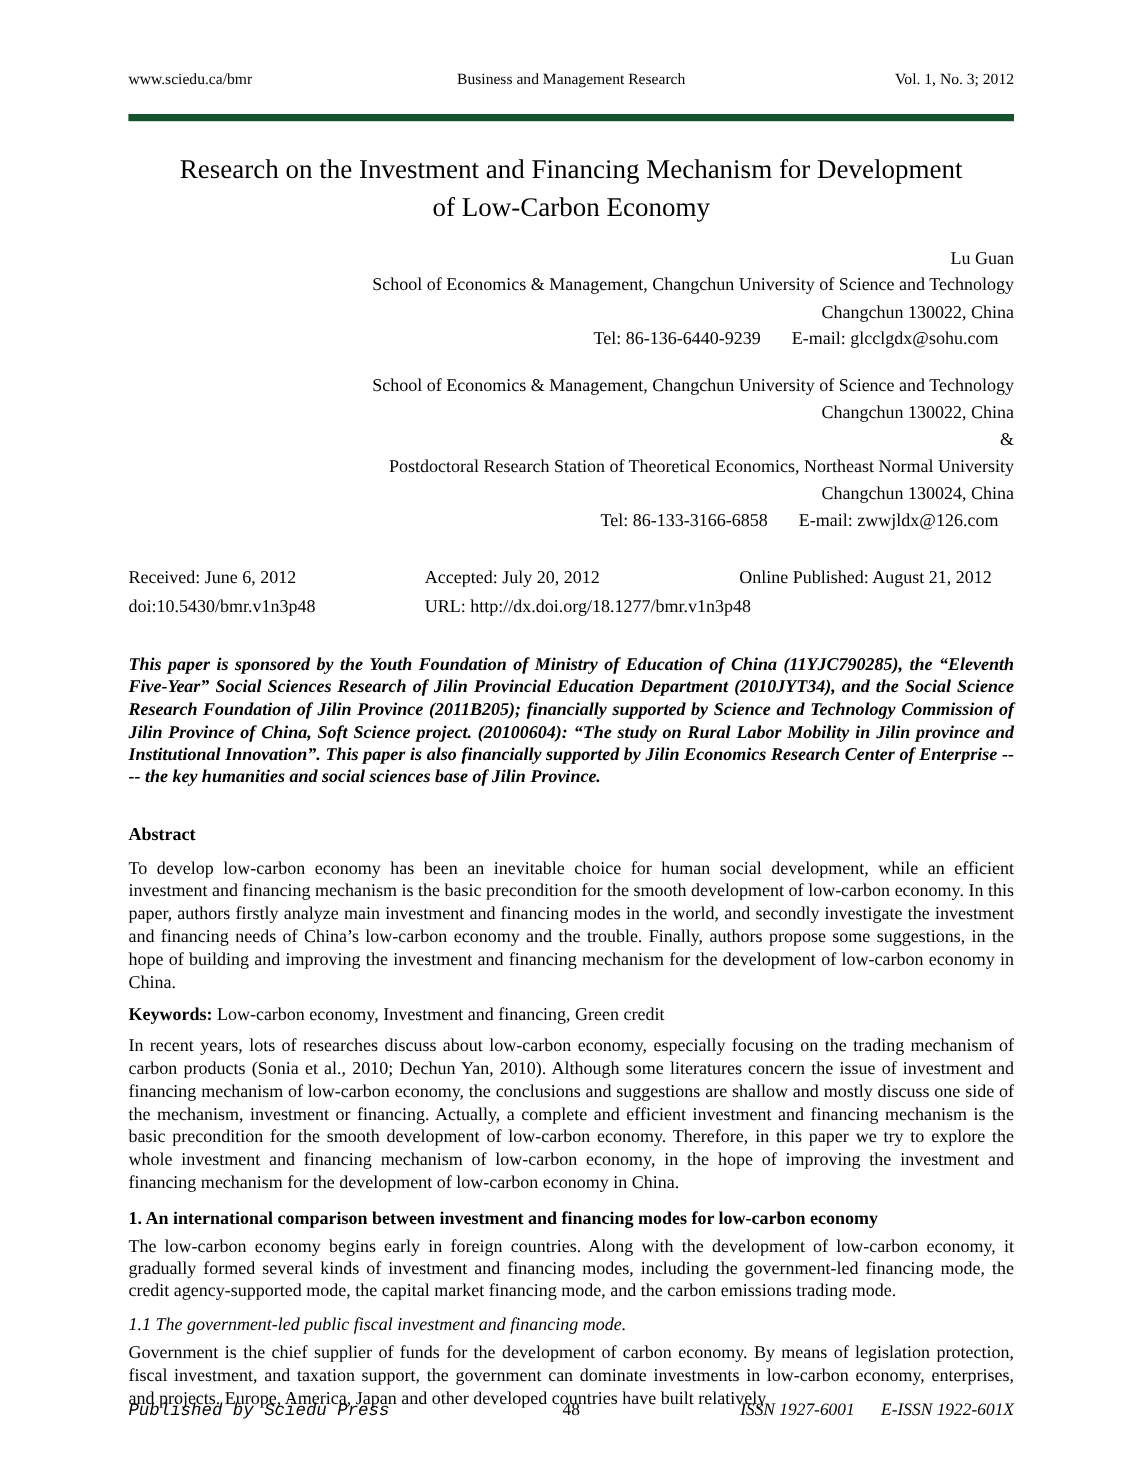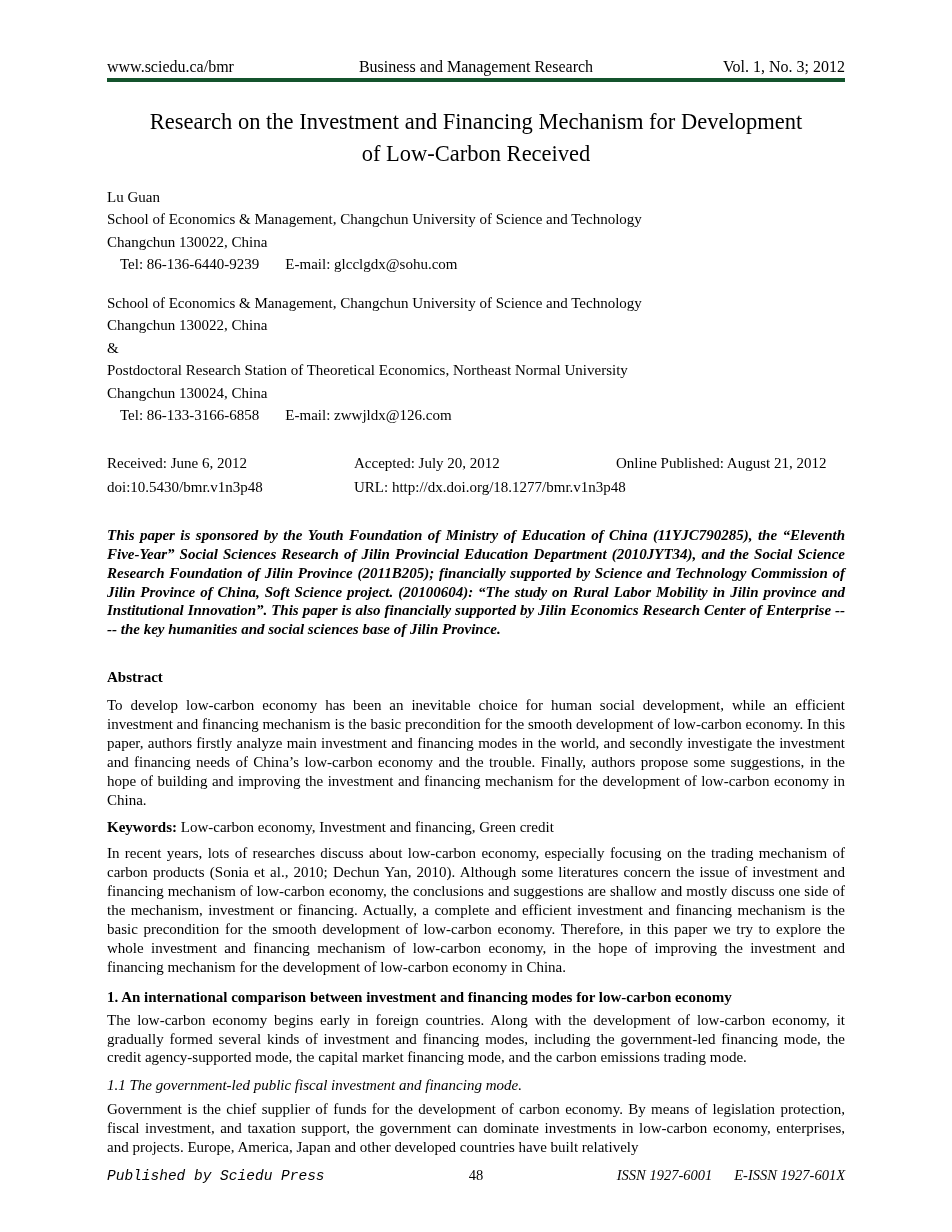--- a/index.html
+++ b/index.html
@@ -13,36 +13,36 @@
     font-size: 15px;
     color: #000;
     background: #fff;
     overflow: hidden;
   }
   
   .running-head {
     display: grid;
     grid-template-columns: 1fr auto 1fr;
     align-items: end;
-    font-size: 16px;
-    border-bottom: 4px solid #14532d;
-    padding-bottom: 2px;
+    font-size: 13px;
+    border-bottom: 6px solid #14532d;
+    padding-bottom: 21px;
   }
   .rh-center { text-align: center; }
   .rh-right  { text-align: right; }
   
   .title {
     margin: 24px 0 16px;
     text-align: center;
     font-size: 22.5px;
     font-weight: 400;
     line-height: 1.42;
   }
   
-  .author-block { text-align: left; line-height: 1.5; }
+  .author-block { text-align: right; line-height: 1.5; }
   .author-block + .author-block { margin-top: 16px; }
   .a-line { margin: 0; }
   .contact span { margin: 0 13px; }
   
   .meta-grid {
     display: grid;
     grid-template-columns: 247px 262px 1fr;
     row-gap: 7px;
     margin-top: 28px;
   }
@@ -91,21 +91,21 @@
 <body>
 
 <div class="page">
 
   <div class="running-head">
     <span class="rh-left">www.sciedu.ca/bmr</span>
     <span class="rh-center">Business and Management Research</span>
     <span class="rh-right">Vol. 1, No. 3; 2012</span>
   </div>
 
-  <h1 class="title"><span>Research on the Investment and Financing Mechanism for Development</span><br><span>of Low-Carbon Received</span></h1>
+  <h1 class="title"><span>Research on the Investment and Financing Mechanism for Development</span><br><span>of Low-Carbon Economy</span></h1>
 
   <div class="author-block">
     <p class="a-line">Lu Guan</p>
     <p class="a-line">School of Economics &amp; Management, Changchun University of Science and Technology</p>
     <p class="a-line">Changchun 130022, China</p>
     <p class="a-line contact"><span>Tel: 86-136-6440-9239</span><span>E-mail: glcclgdx@sohu.com</span></p>
   </div>
 
   <div class="author-block">
     <p class="a-line">School of Economics &amp; Management, Changchun University of Science and Technology</p>
@@ -135,16 +135,16 @@
 
   <p class="section-heading">1. An international comparison between investment and financing modes for low-carbon economy</p>
   <p class="body-par">The low-carbon economy begins early in foreign countries. Along with the development of low-carbon economy, it gradually formed several kinds of investment and financing modes, including the government-led financing mode, the credit agency-supported mode, the capital market financing mode, and the carbon emissions trading mode.</p>
 
   <p class="subsection-heading">1.1 The government-led public fiscal investment and financing mode.</p>
   <p class="body-par">Government is the chief supplier of funds for the development of carbon economy. By means of legislation protection, fiscal investment, and taxation support, the government can dominate investments in low-carbon economy, enterprises, and projects. Europe, America, Japan and other developed countries have built relatively</p>
 
   <div class="page-footer">
     <span class="pf-left">Published by Sciedu Press</span>
     <span class="pf-center">48</span>
-    <span class="pf-right"><span>ISSN 1927-6001</span><span>E-ISSN 1927-601X</span></span>
+    <span class="pf-right"><span>ISSN 1927-6001</span><span>E-ISSN 1922-601X</span></span>
   </div>
 
 </div>
 
 </body></html>

